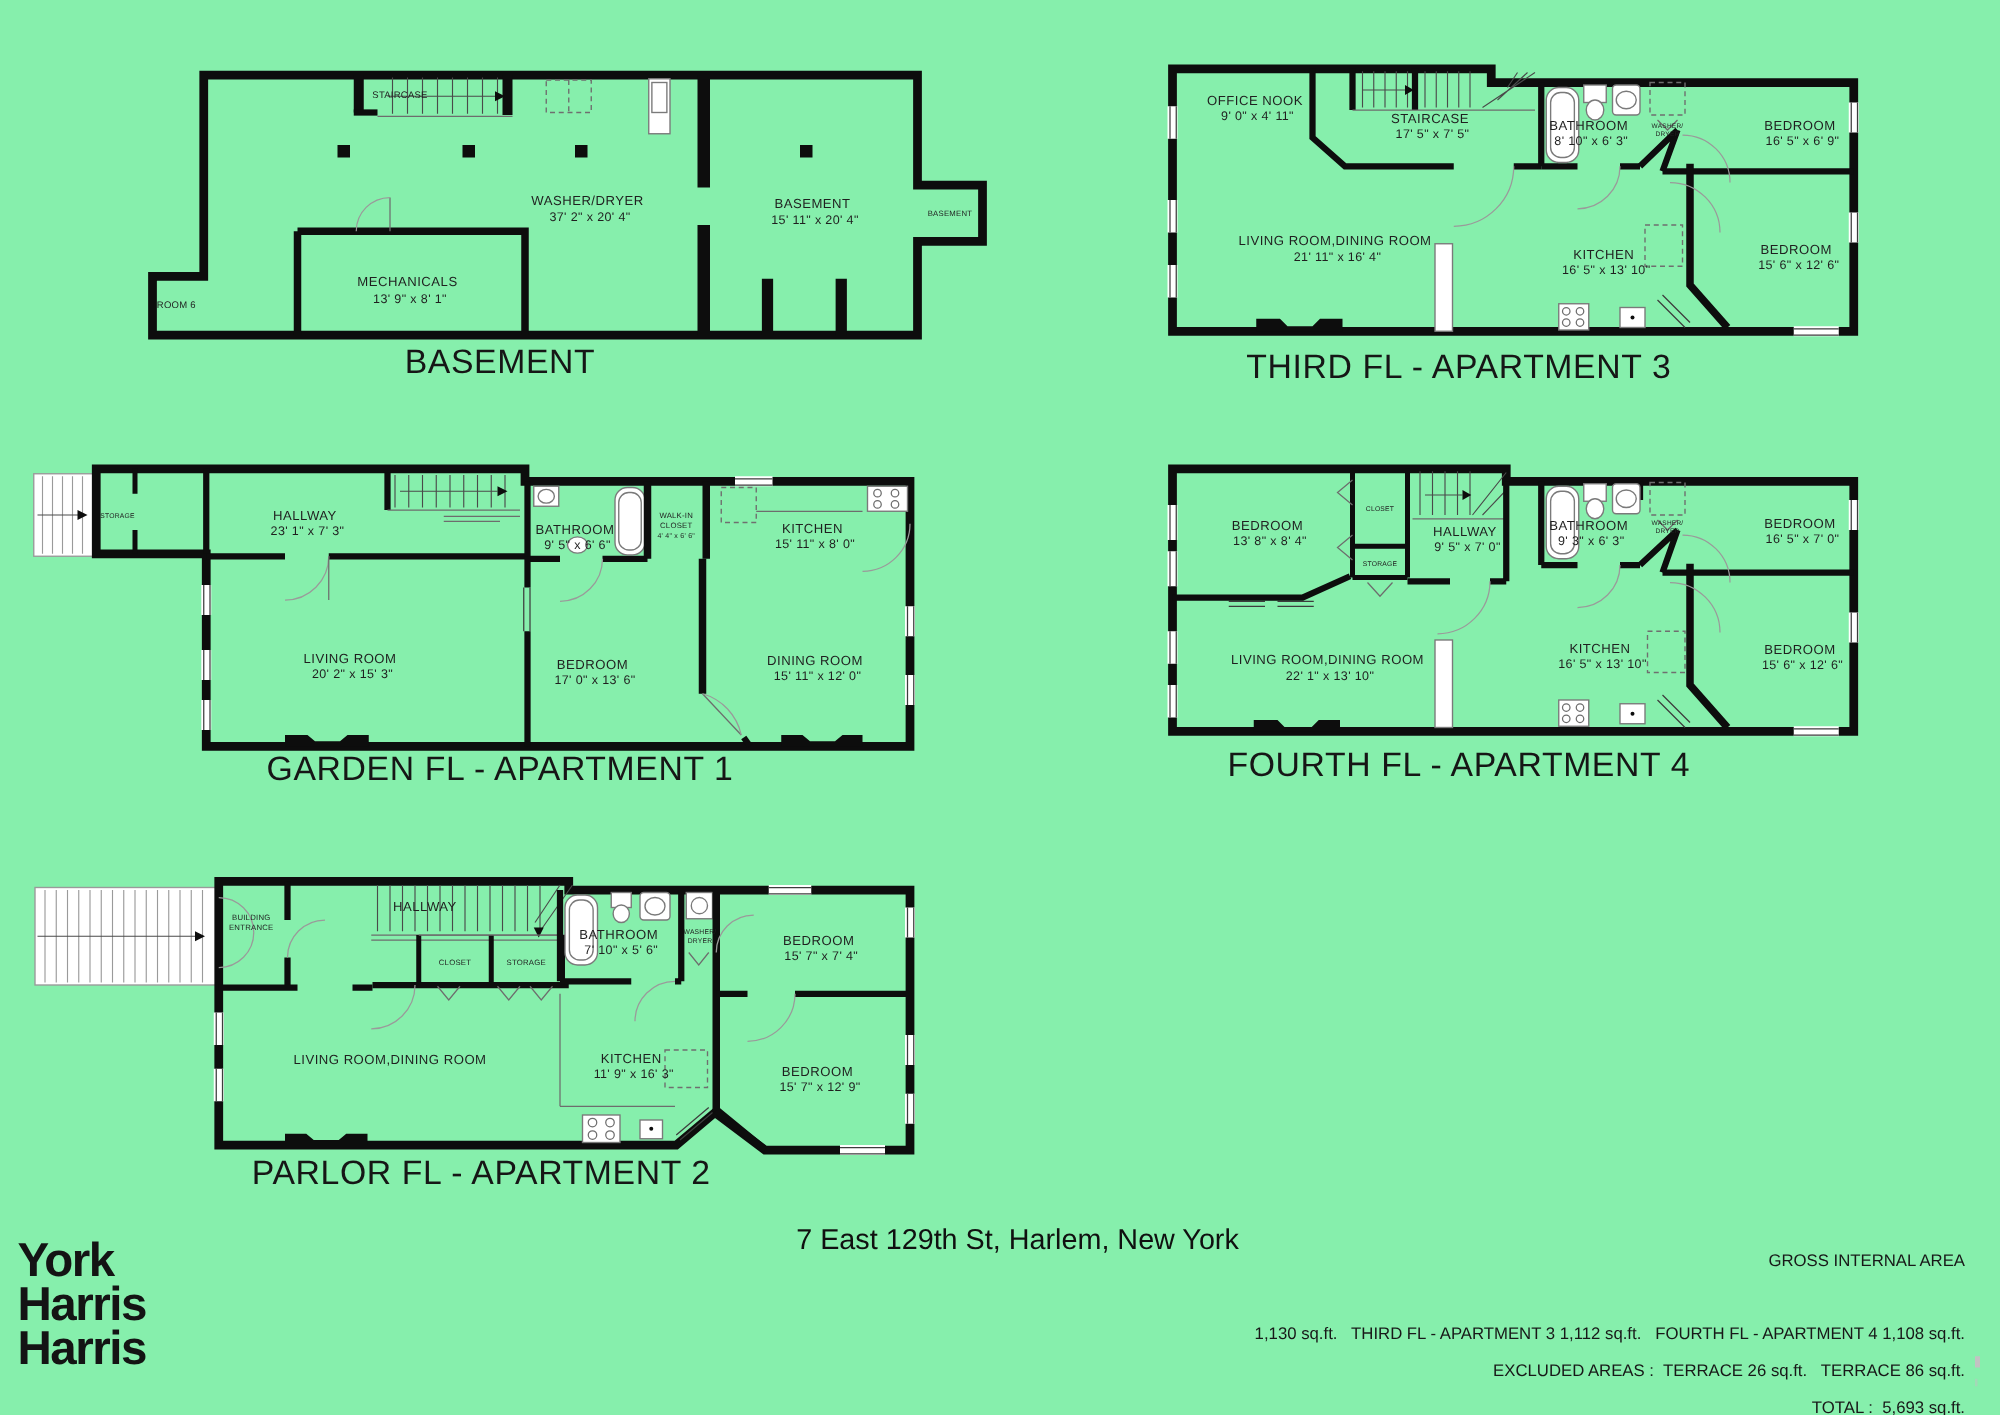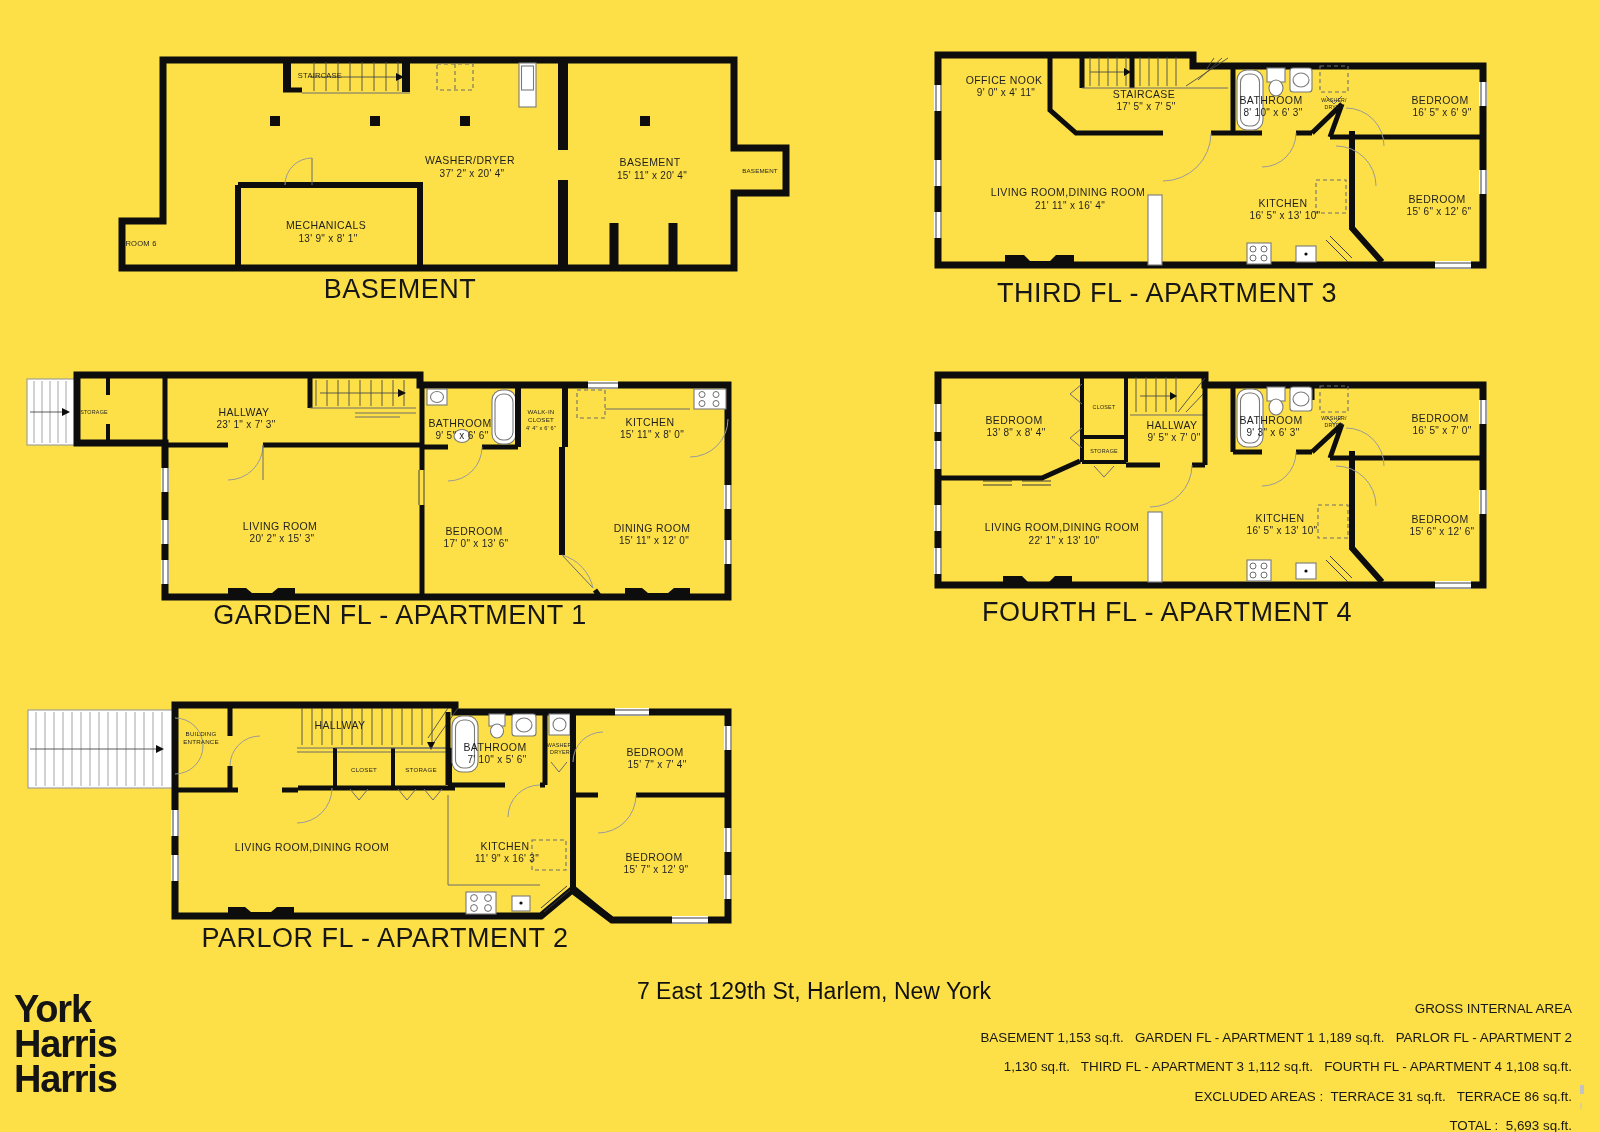--- a/index.html
+++ b/index.html
@@ -1,16 +1,16 @@
 <!DOCTYPE html>
 <html><head>
 <meta charset="utf-8">
 <style>
   html,body{margin:0;padding:0;background:#fff;}
-  .page{position:relative;width:1600px;height:1132px;background:#fde047;overflow:hidden;
+  .page{position:relative;width:1600px;height:1132px;background:#86efac;overflow:hidden;
         font-family:"Liberation Sans",sans-serif;color:#1a1a1a;}
   svg text{font-family:"Liberation Sans",sans-serif;fill:#1f1f1f;}
   .room-name{font-size:10.5px;letter-spacing:.4px;}
   .room-dims{font-size:10px;letter-spacing:.3px;}
   .tiny{font-size:6.2px;letter-spacing:.2px;}
   .small{font-size:7.6px;letter-spacing:.2px;}
   .plan-title{font-size:27px;letter-spacing:.5px;fill:#161616;}
   .wall{stroke:#0d0d0d;fill:none;stroke-linecap:butt;}
   .thin{stroke:#6d6d6d;stroke-width:1;fill:none;}
   .fix{stroke:#7a7a7a;stroke-width:1.1;fill:#ffffff;}
@@ -465,23 +465,23 @@
     <text class="room-dims" x="507" y="862" text-anchor="middle">11' 9" x 16' 3"</text>
     <text class="room-name" x="654" y="861" text-anchor="middle">BEDROOM</text>
     <text class="room-dims" x="656" y="873" text-anchor="middle">15' 7" x 12' 9"</text>
     <text class="plan-title" x="385" y="947" text-anchor="middle">PARLOR FL - APARTMENT 2</text>
   </g>
 </svg>
 
   
   <div class="addr">7 East 129th St, Harlem, New York</div>
   <div class="summary"><span>GROSS INTERNAL AREA</span><br>
-<span>BASEMENT 1,153 sq.ft.   GARDEN FL - APARTMENT 1 1,189 sq.ft.   PARLOR FL - APARTMENT 2</span><br>
+<br>
 <span>1,130 sq.ft.   THIRD FL - APARTMENT 3 1,112 sq.ft.   FOURTH FL - APARTMENT 4 1,108 sq.ft.</span><br>
-<span>EXCLUDED AREAS :  TERRACE 31 sq.ft.   TERRACE 86 sq.ft.</span><br>
+<span>EXCLUDED AREAS :  TERRACE 26 sq.ft.   TERRACE 86 sq.ft.</span><br>
 <span>TOTAL :  5,693 sq.ft.</span></div>
 
   <div class="logo">
     <div>York</div>
     <div>Harris</div>
     <div>Harris</div>
   </div>
 
   <div class="artifact" style="left:1580px;top:1085px;width:4px;height:9px;"></div>
   <div class="artifact" style="left:1580px;top:1103px;width:2px;height:6px;opacity:.5"></div>

